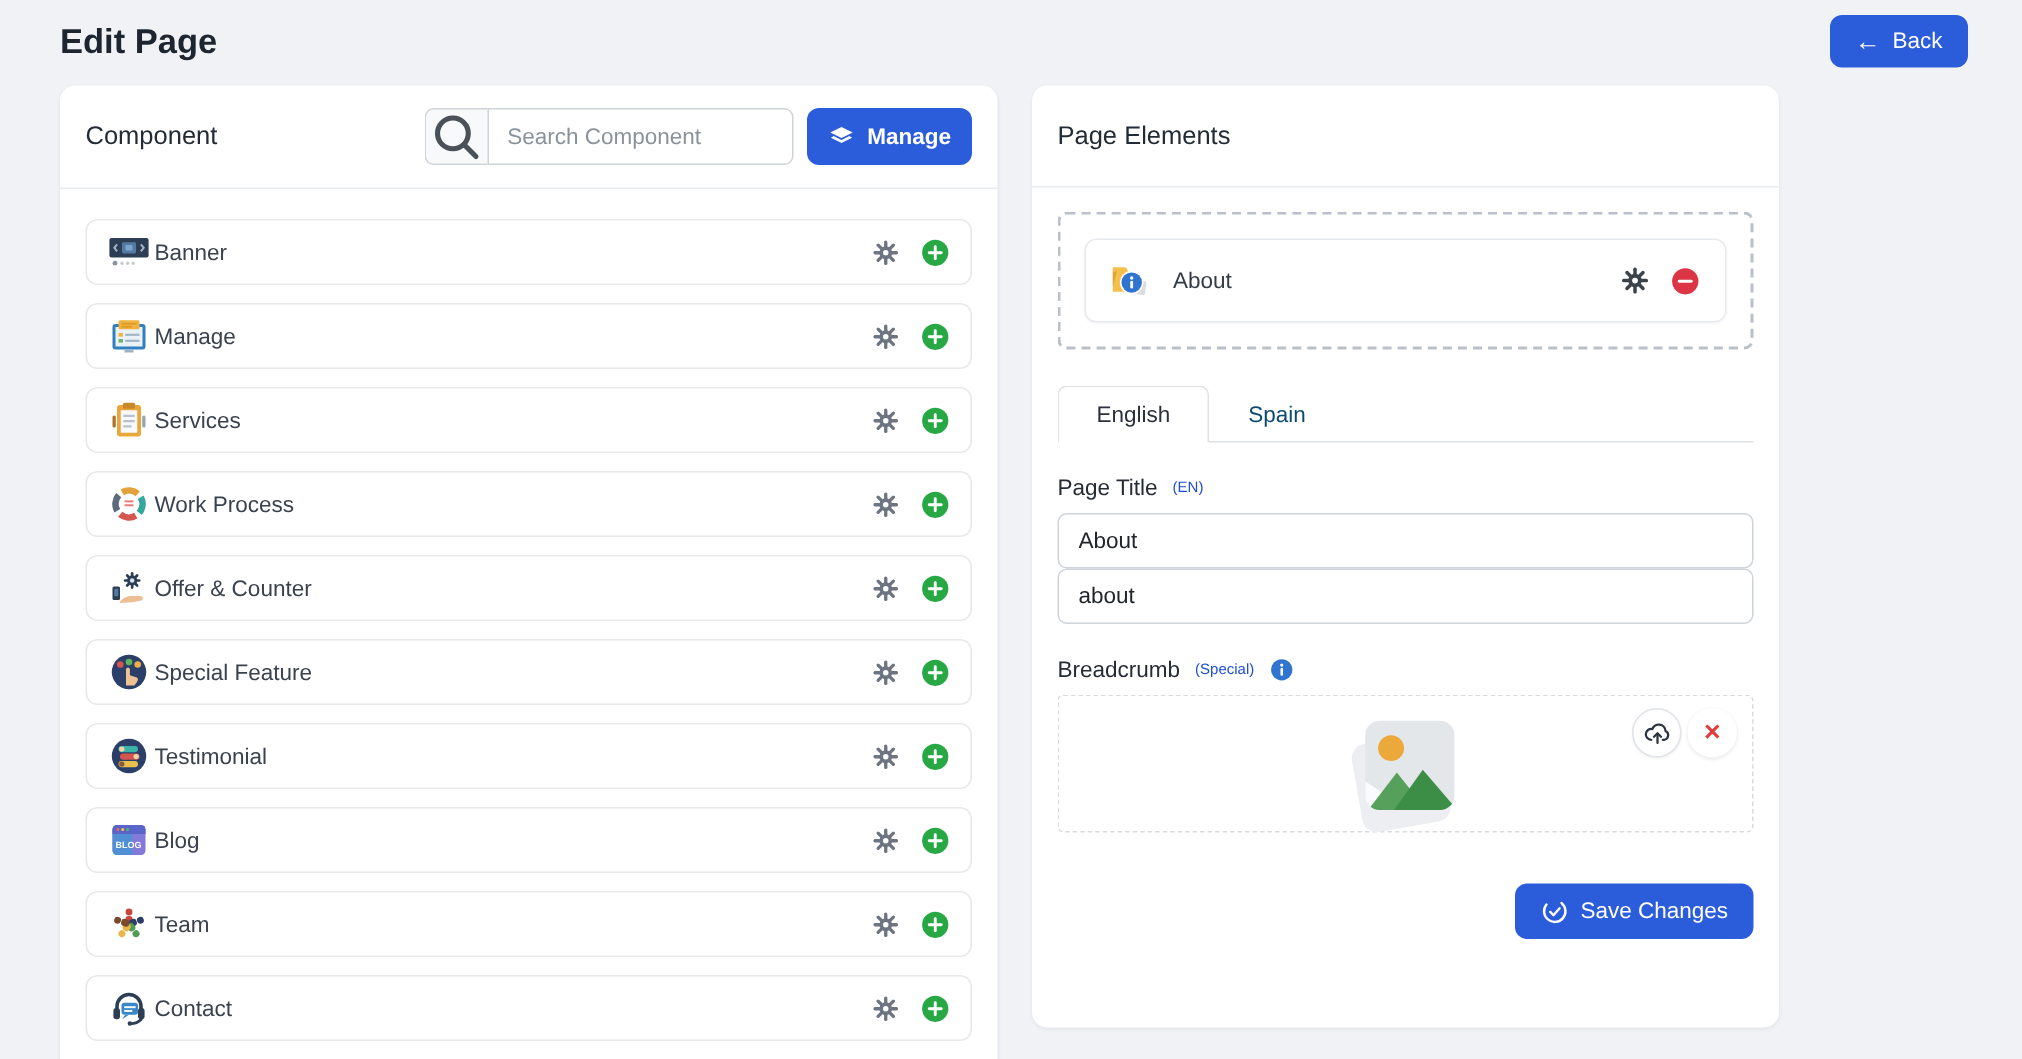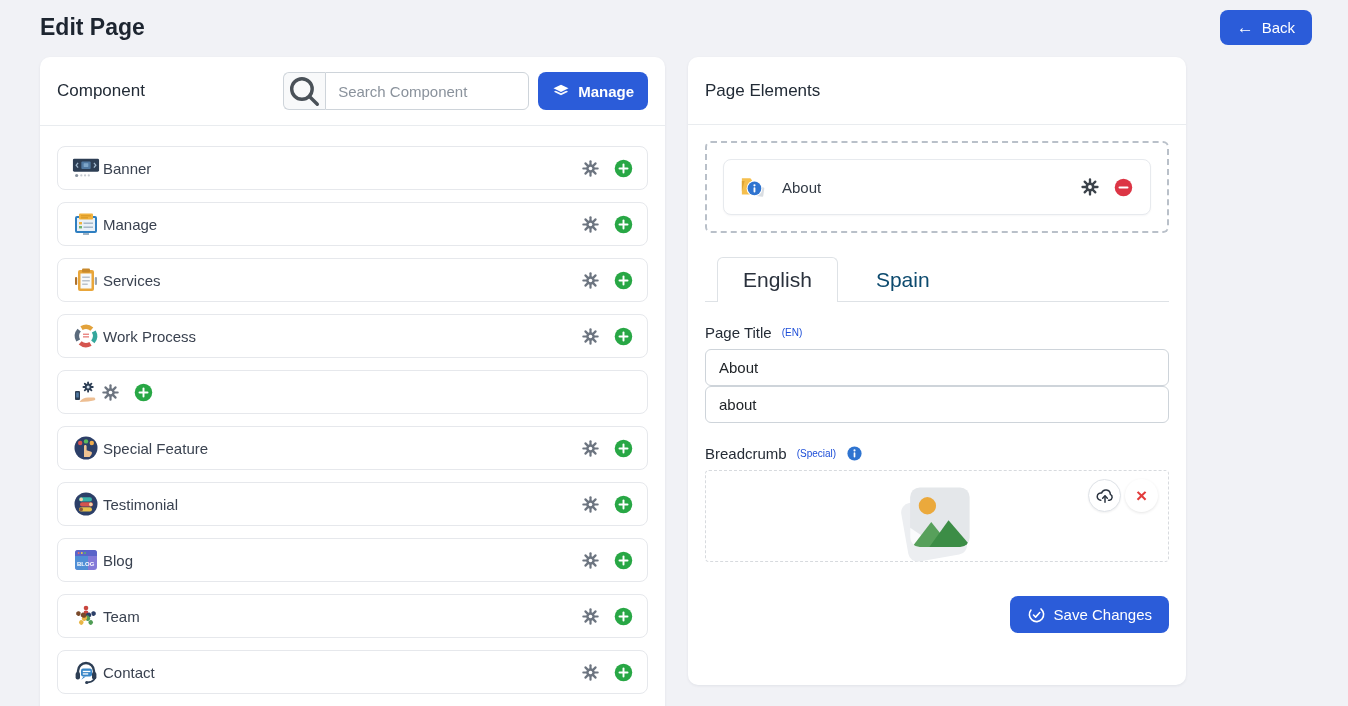--- a/index.html
+++ b/index.html
@@ -54,22 +54,22 @@
                  background:#e7ebf5; border:1px solid #c8d2ea; }
   .toggle-label{ font-size:15px; color:#2a3340; margin-left:10px; }
   .right-body{ padding:16px 17px 15px; }
   .drop-zone{ border:2px dashed #b9c0c9; border-radius:6px; padding:16px; }
   .selected-el{ height:56px; border:1px solid #e7eaee; border-radius:8px; background:#fff;
                 display:flex; align-items:center; padding:0 16px;
                 box-shadow:0 1px 2px rgba(20,30,50,.04); }
   .sel-icon{ width:28px; height:26px; }
   .sel-label{ margin-left:14px; font-size:15px; color:#333b46; flex:1; }
   .tabs{ display:flex; border-bottom:1px solid #dee2e6; margin-top:24px; }
-  .tab{ padding:10px 25px; font-size:21px; cursor:pointer; border:1px solid transparent;
-        border-bottom:none; margin-bottom:-1px;margin-left:12px; }
+  .tab{ padding:10px 25px; font-size:15px; cursor:pointer; border:1px solid transparent;
+        border-bottom:none; margin-bottom:-1px; }
   .tab.active{ border-color:#dee2e6; border-radius:6px 6px 0 0; color:#2a313c; background:#fff;
                box-shadow:0 1px 0 #fff; }
   .tab.inactive{ color:#0c4a6e; }
   .field-label{ font-size:15px; color:#252c36; margin:22px 0 8px; display:flex; align-items:center; gap:10px; }
   .label-suffix{ font-size:10px; color:#1d4ed8; }
   .info-ic{ width:17px; height:17px; cursor:pointer; }
   .text-input{ width:100%; height:37px; border:1px solid #ced4da; border-radius:6px; padding:0 13px;
                font-size:15px; color:#212529; outline:none; font-family:"Liberation Sans", sans-serif; }
   .upload-zone{ position:relative; border:1px dashed #d7dade; border-radius:4px; height:92px;
                 display:flex; align-items:flex-start; justify-content:center; cursor:pointer; }
@@ -269,20 +269,21 @@
                 <rect x="14.2" y="2.4" width="1.8" height="11.2" rx=".9"></rect>
                 <rect x="14.2" y="2.4" width="1.8" height="11.2" rx=".9" transform="rotate(45 15.1 8)"></rect>
                 <rect x="14.2" y="2.4" width="1.8" height="11.2" rx=".9" transform="rotate(90 15.1 8)"></rect>
                 <rect x="14.2" y="2.4" width="1.8" height="11.2" rx=".9" transform="rotate(135 15.1 8)"></rect>
                 <circle cx="15.1" cy="8" r="3.4"></circle>
               </g>
               <circle cx="15.1" cy="8" r="1.5" fill="#d7e4f0"></circle>
               <path d="M6.5 23c2.6-3.6 5.2-4.6 8.6-4.6h5.4c2.3 0 2.5 2.7.2 3.1l-5.4 1z" fill="#edbe92"></path>
             </svg>
           </span>
+    <span class="comp-label">Offer &amp; Counter</span>
     <div class="row-actions">
       <span class="ic gear">
               <svg viewBox="0 0 24 24" fill="currentColor">
                 <rect x="10.6" y="1.6" width="2.8" height="20.8" rx="1.3"></rect>
                 <rect x="10.6" y="1.6" width="2.8" height="20.8" rx="1.3" transform="rotate(45 12 12)"></rect>
                 <rect x="10.6" y="1.6" width="2.8" height="20.8" rx="1.3" transform="rotate(90 12 12)"></rect>
                 <rect x="10.6" y="1.6" width="2.8" height="20.8" rx="1.3" transform="rotate(135 12 12)"></rect>
                 <circle cx="12" cy="12" r="5.4"></circle>
                 <circle cx="12" cy="12" r="2.3" fill="#fff"></circle>
               </svg>

